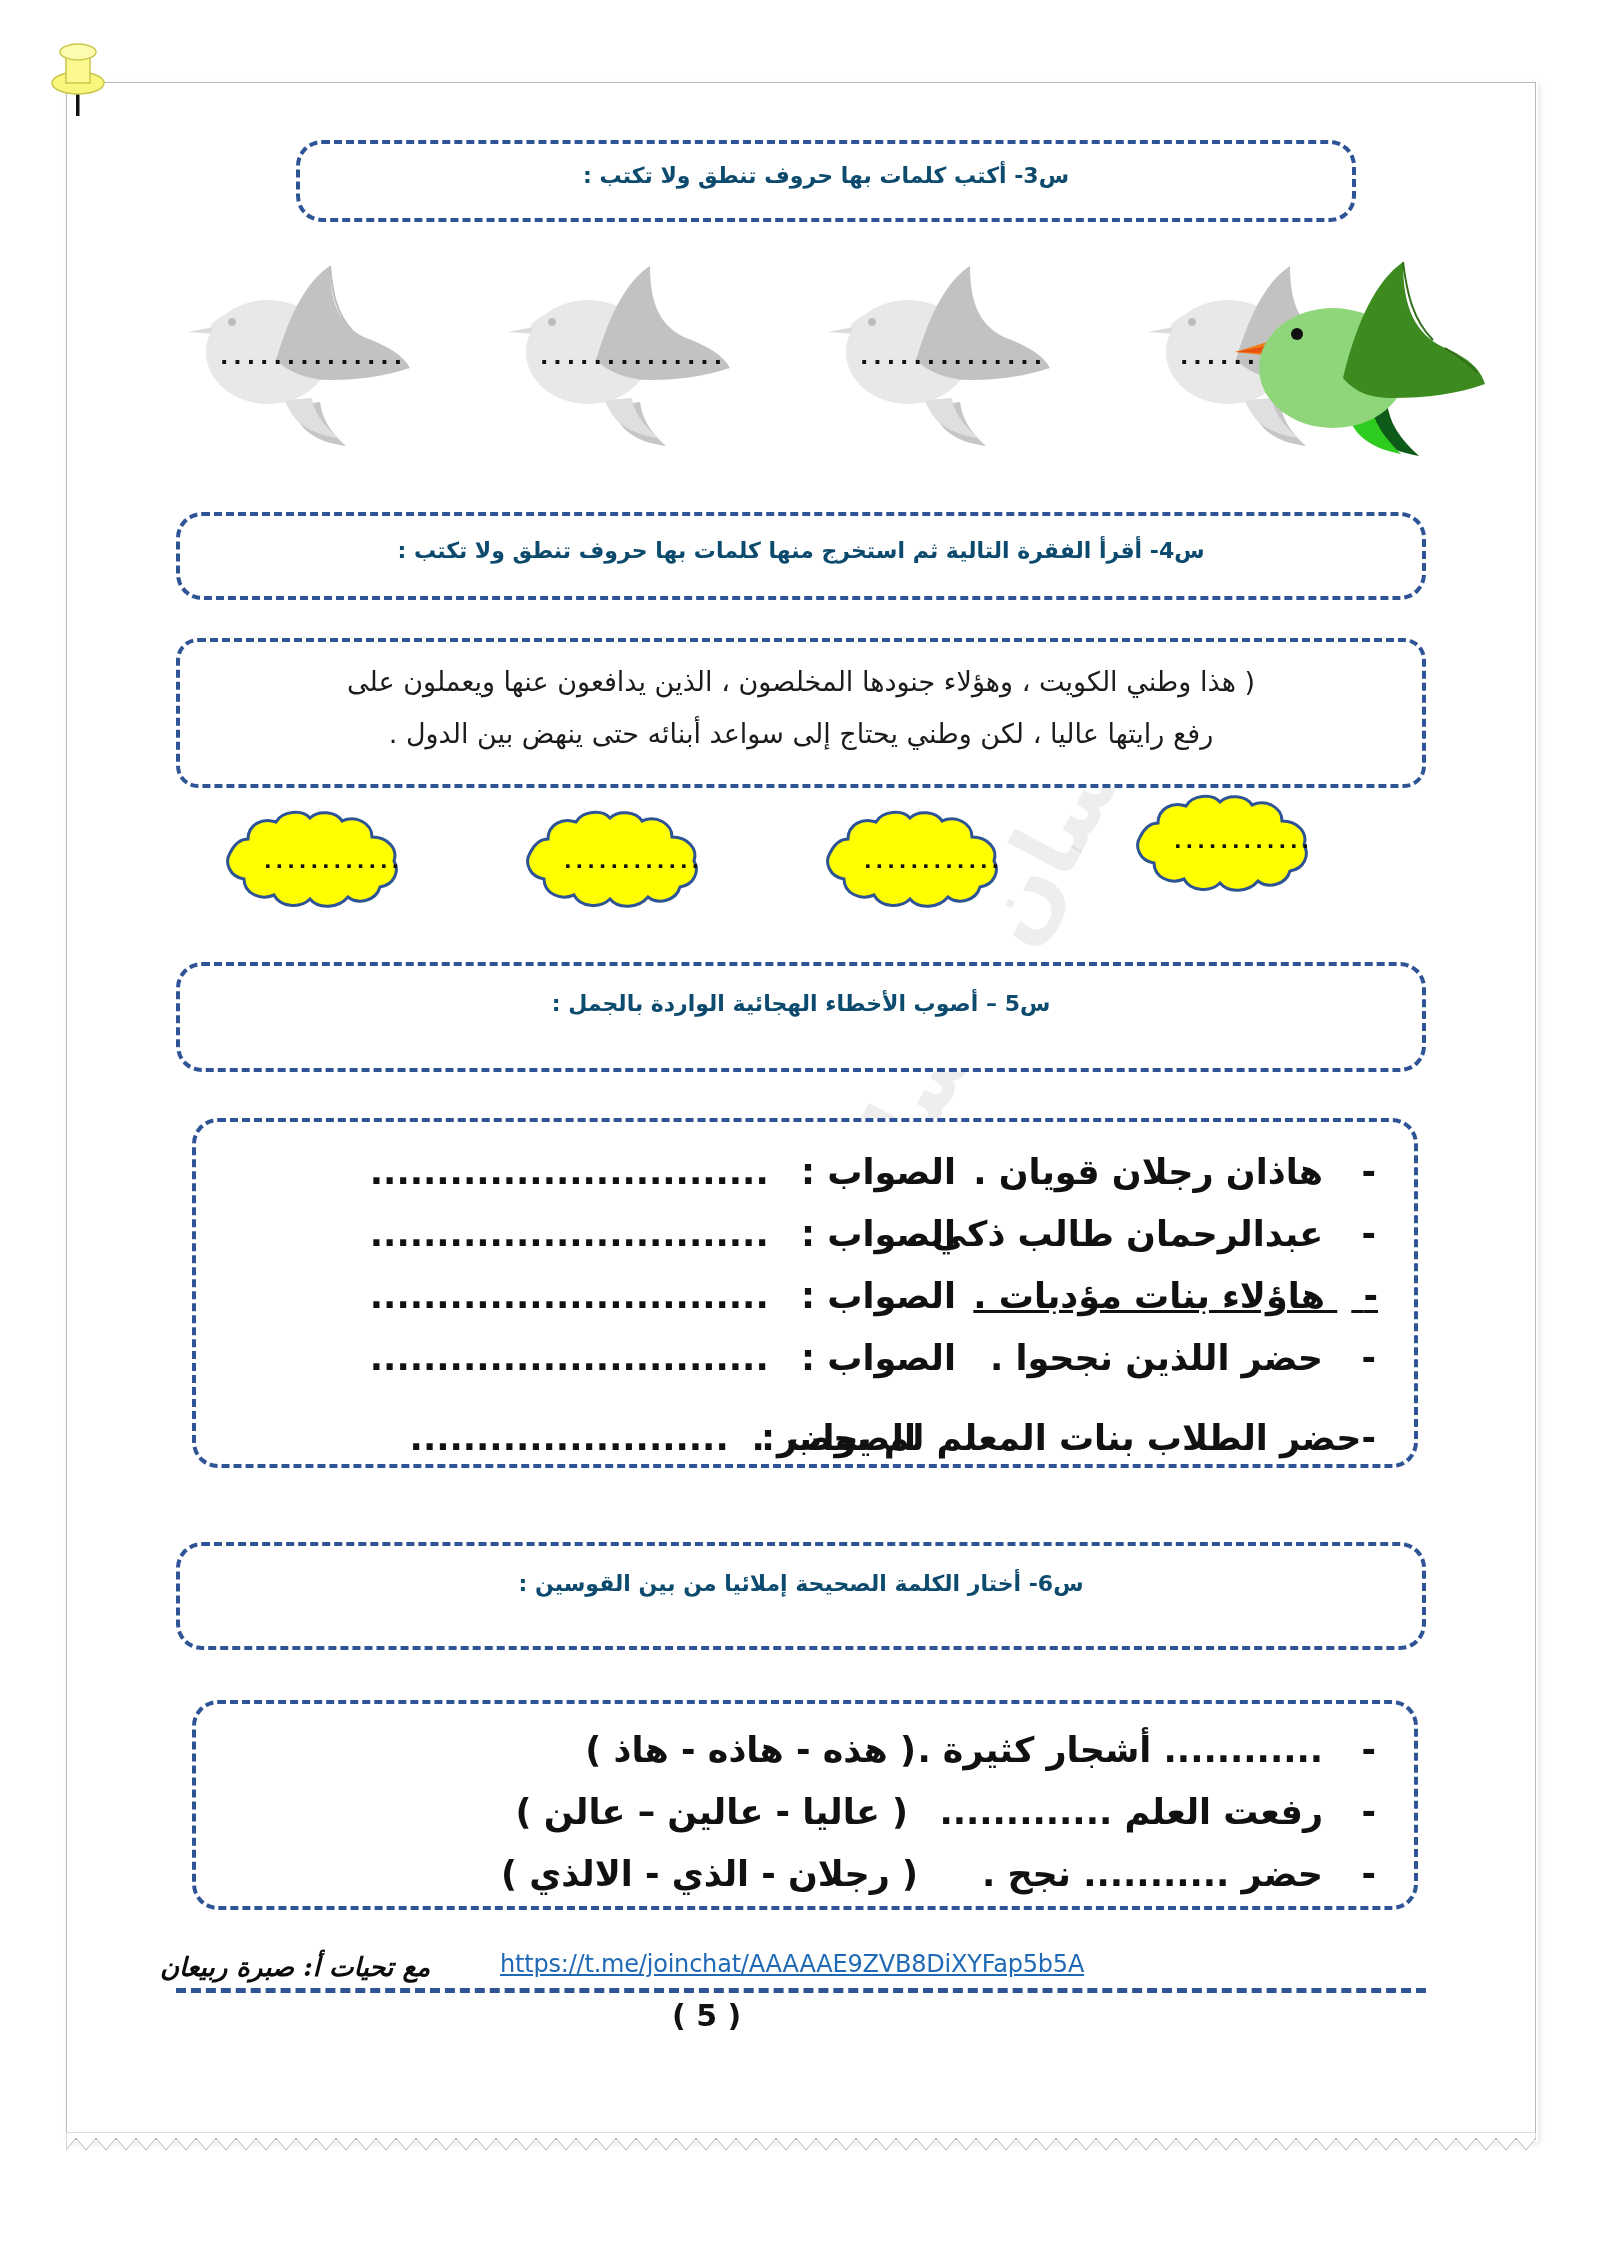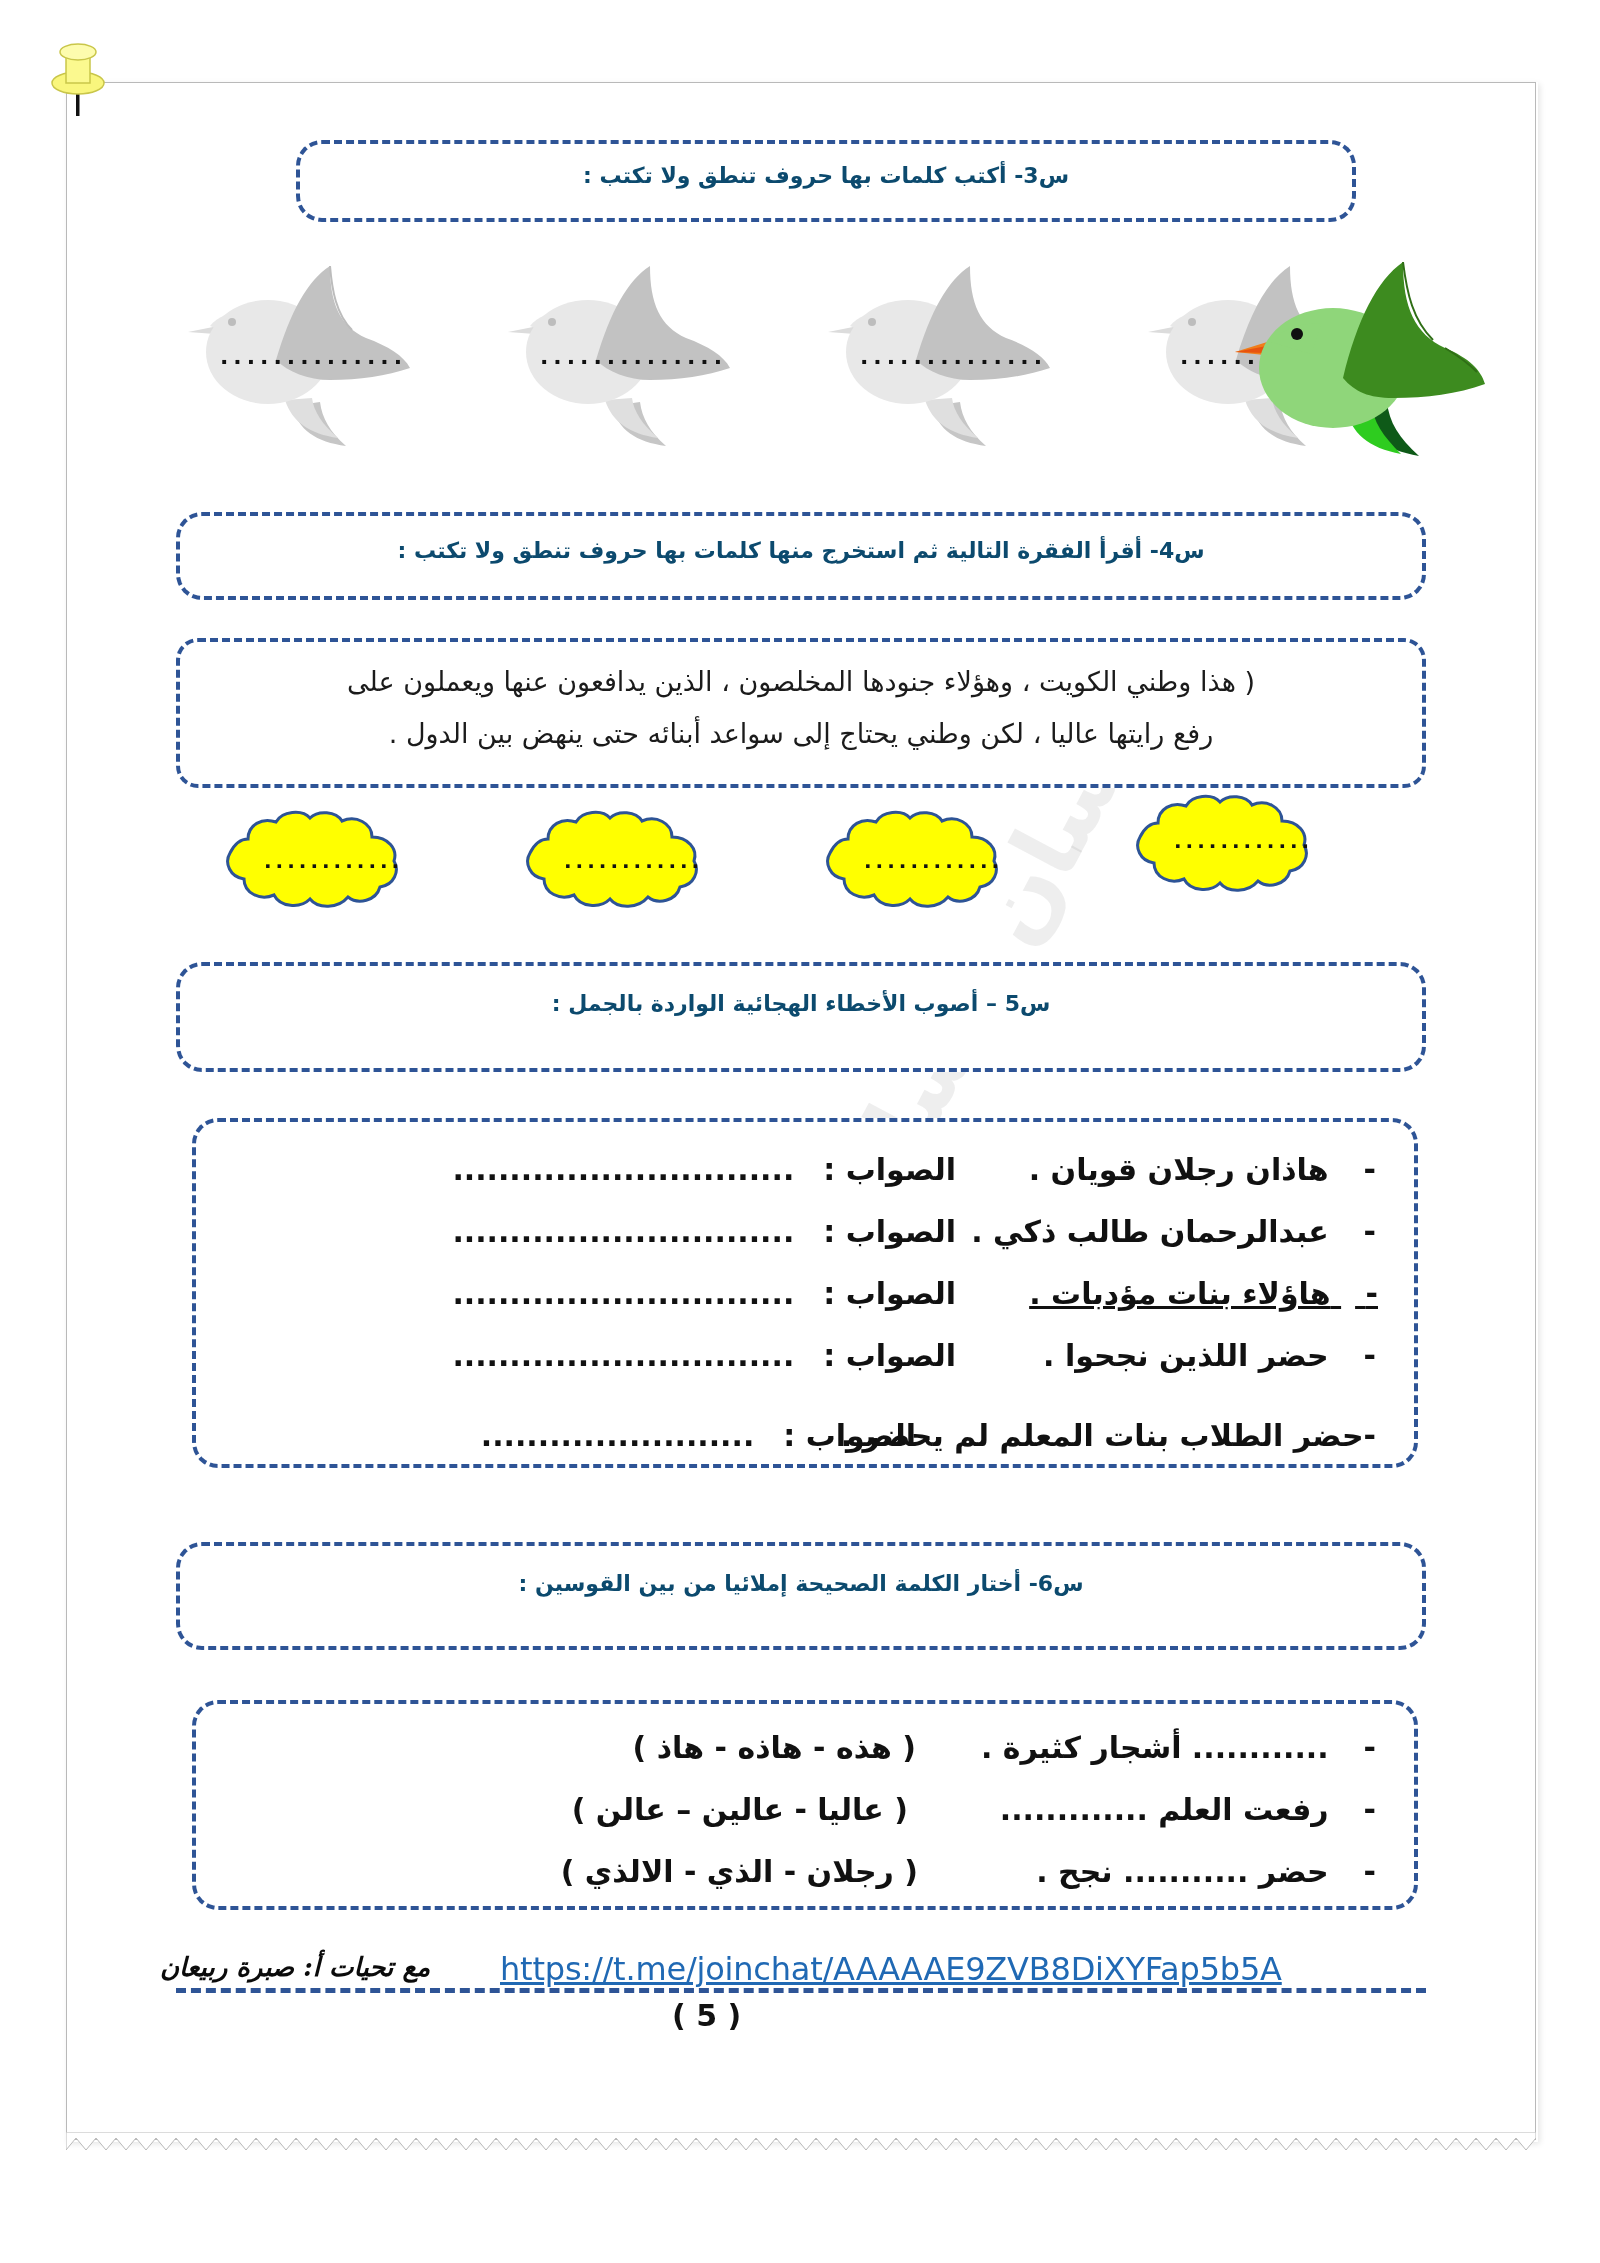--- a/index.html
+++ b/index.html
@@ -80,21 +80,21 @@
     color: #1b1b1b;
     font-size: 27px;
     line-height: 1.75;
     font-family: "DejaVu Sans", "Liberation Sans", sans-serif;
   }
 
   .row-ar {
     direction: rtl;
     color: #111111;
     font-weight: bold;
-    font-size: 30px;
+    font-size: 35px;
     white-space: nowrap;
   }
 
   .dots { letter-spacing: 1px; }
 
   
   .watermark {
     position: absolute;
     color: rgba(120,120,120,0.13);
     font-size: 92px;
@@ -103,21 +103,21 @@
     transform: rotate(-62deg);
     white-space: nowrap;
     pointer-events: none;
     user-select: none;
   }
 
   
   .footer-link {
     position: absolute;
     color: #2069b4;
-    font-size: 32px;
+    font-size: 24px;
     text-decoration: underline;
     white-space: nowrap;
     letter-spacing: -0.2px;
   }
   .pagenum {
     position: absolute;
     font-size: 30px;
     font-weight: bold;
     color: #111;
     white-space: nowrap;

